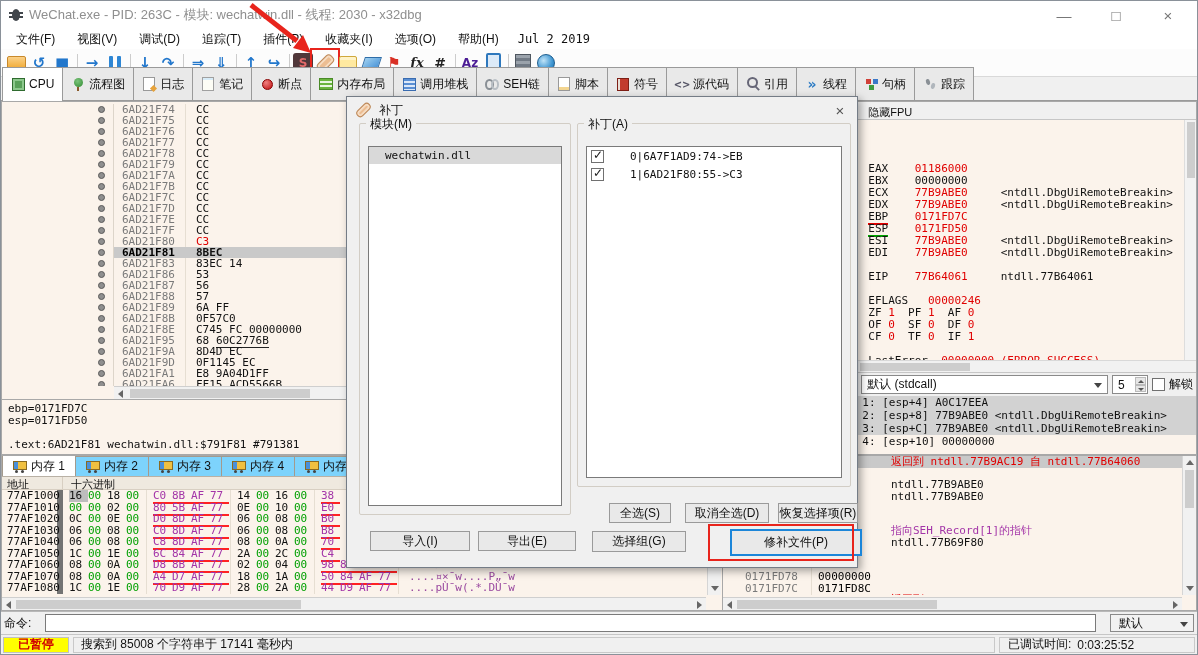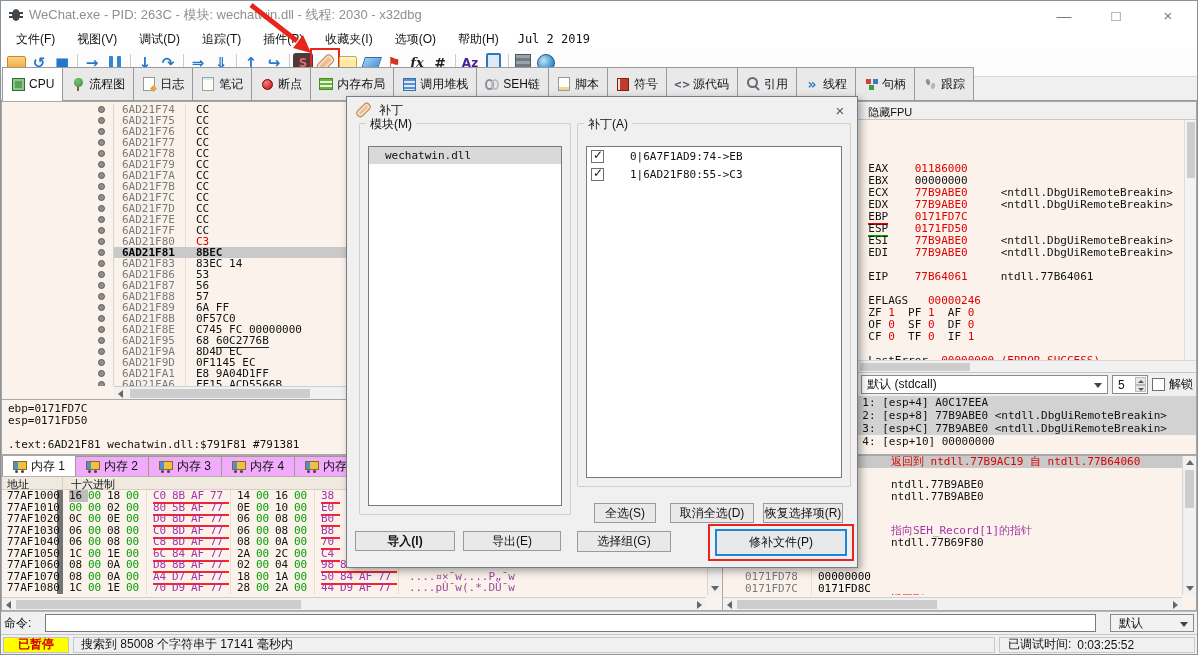--- a/index.html
+++ b/index.html
@@ -121,21 +121,21 @@
   .spinbtns i::after{content:"";position:absolute;left:2px;top:2px;border-bottom:3px solid #555;border-left:3px solid transparent;border-right:3px solid transparent;}
   .spinbtns i:last-child::after{border-bottom:none;border-top:3px solid #555;}
   .cbx{width:13px;height:13px;background:#fff;border:1px solid #707070;flex:none;}
   .argrows{flex:1;}
   .arow{height:13px;line-height:13px;padding-left:4px;}
   .arow.hl{background:#d2d2d2;}
 
   
   .dumppanel{width:722px;display:flex;flex-direction:column;}
   .dumptabs{height:21px;display:flex;align-items:flex-end;background:#efe9e0;border-bottom:1px solid #b9b1a5;padding-left:1px;flex:none;}
-  .dtab{height:20px;display:flex;align-items:center;padding:0 10px;border:1px solid #a39a8d;border-bottom:none;background:#f0abfc;margin-left:-1px;}
+  .dtab{height:20px;display:flex;align-items:center;padding:0 10px;border:1px solid #a39a8d;border-bottom:none;background:#7dd3fc;margin-left:-1px;}
   .dtab.active{background:#fff;height:21px;position:relative;z-index:2;}
   .dumphdr{height:13px;display:flex;background:#efe9df;border-bottom:1px solid #d8cfc2;font-size:11px;flex:none;}
   .h-addr{width:61px;padding-left:5px;border-right:1px solid #d8cfc2;}
   .h-hex{padding-left:8px;}
   .mrows{height:104px;overflow:hidden;flex:none;}
   .mrow{display:flex;height:11.5px;line-height:11.5px;}
   .maddr{width:61px;flex:none;padding-left:5px;border-right:6px solid #737373;text-align:right;}
   .mg{width:84px;flex:none;padding-left:6px;border-right:1px solid #e6ded2;}
   .mb{display:inline-block;width:19px;}
   .ptrg{color:#a334a8;border-bottom:2px solid #ff2222;}
@@ -174,22 +174,22 @@
   .dlg-close{margin-left:auto;width:18px;height:18px;display:flex;align-items:center;justify-content:center;font-size:15px;color:#555;}
   .group{position:absolute;border:1px solid #d2cdc5;border-radius:2px;}
   .glabel{position:absolute;top:-8px;left:6px;background:#f0f0f0;padding:0 4px;}
   .grp-mod{left:12px;top:26px;width:212px;height:392px;}
   .grp-patch{left:230px;top:26px;width:274px;height:364px;}
   .listbox{position:absolute;left:8px;top:22px;right:8px;bottom:8px;background:#fff;border:1px solid #7a7a7a;overflow:hidden;}
   .mitem{height:17px;background:#d9d9d9;font-family:"DejaVu Sans Mono",monospace;font-size:11px;padding:2px 16px;white-space:pre;}
   .pitem{display:flex;align-items:center;height:18px;padding:2px 4px;}
   .pcheck{width:13px;height:13px;border:1px solid #707070;background:#fff;position:relative;flex:none;margin-right:26px;}
   .pcheck.on::after{content:"✓";position:absolute;top:-2px;left:1px;font-size:12px;color:#222;line-height:13px;}
-  .dbtn{position:absolute;background:#e9e9e9;border:1px solid #9a9a9a;display:flex;align-items:center;justify-content:center;font-size:12px;}
-  .btn-import{left:8px;top:434px;width:100px;height:20px;font-weight:bold;}
+  .dbtn{position:absolute;background:#e9e9e9;border:1px solid #9a9a9a;display:flex;align-items:center;justify-content:center;font-size:12px;margin-left:15px;}
+  .btn-import{left:8px;top:434px;width:100px;height:20px;}
   .btn-export{left:116px;top:434px;width:98px;height:20px;}
   .btn-selall{left:247px;top:406px;width:62px;height:20px;}
   .btn-deselall{left:323px;top:406px;width:84px;height:20px;}
   .btn-restore{left:416px;top:406px;width:80px;height:20px;}
   .btn-group{left:230px;top:434px;width:94px;height:21px;}
   .btn-patchfile{left:368px;top:432px;width:132px;height:27px;border:2px solid #1c86d9;}
   .annot-btn{position:absolute;left:361px;top:427px;width:146px;height:37px;border:2px solid #e8241c;z-index:5;pointer-events:none;}
   .annot-arrow{position:absolute;left:0;top:0;z-index:300;pointer-events:none;}
 </style>
 </head>

